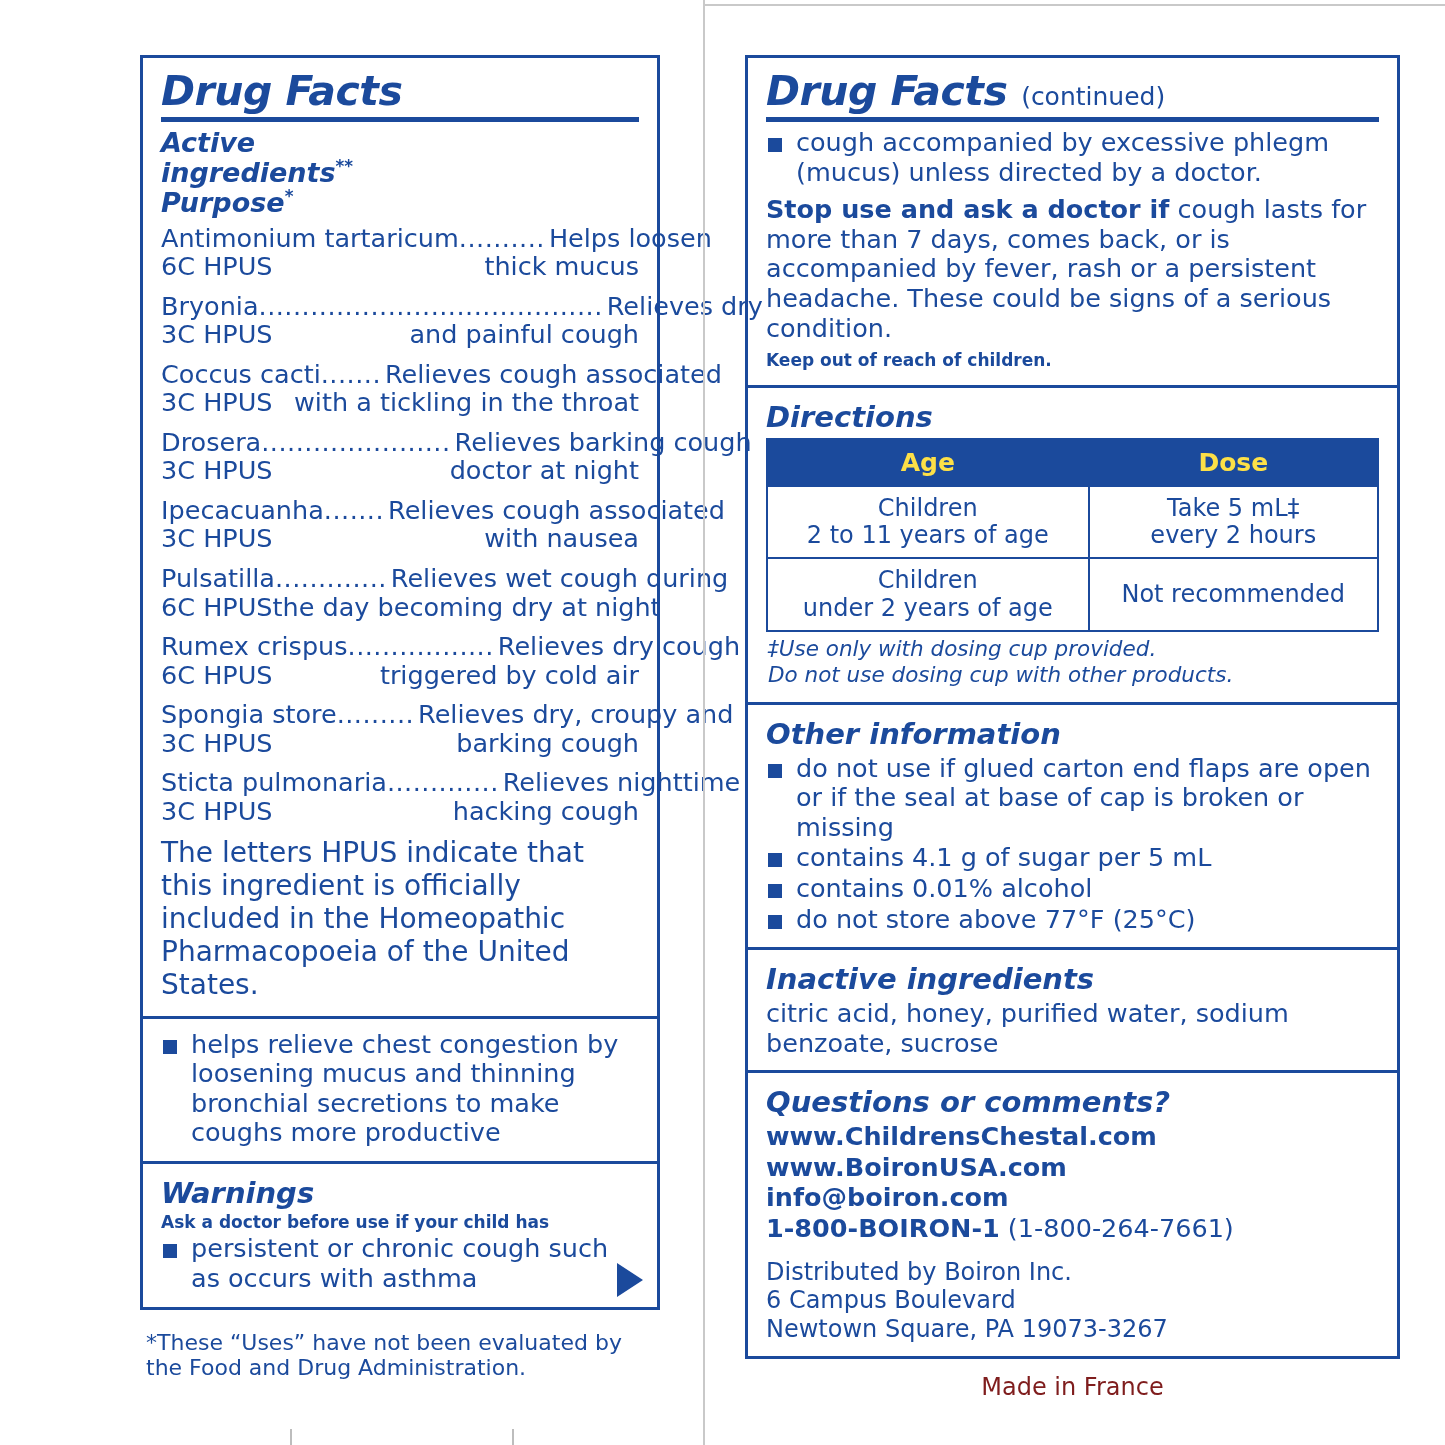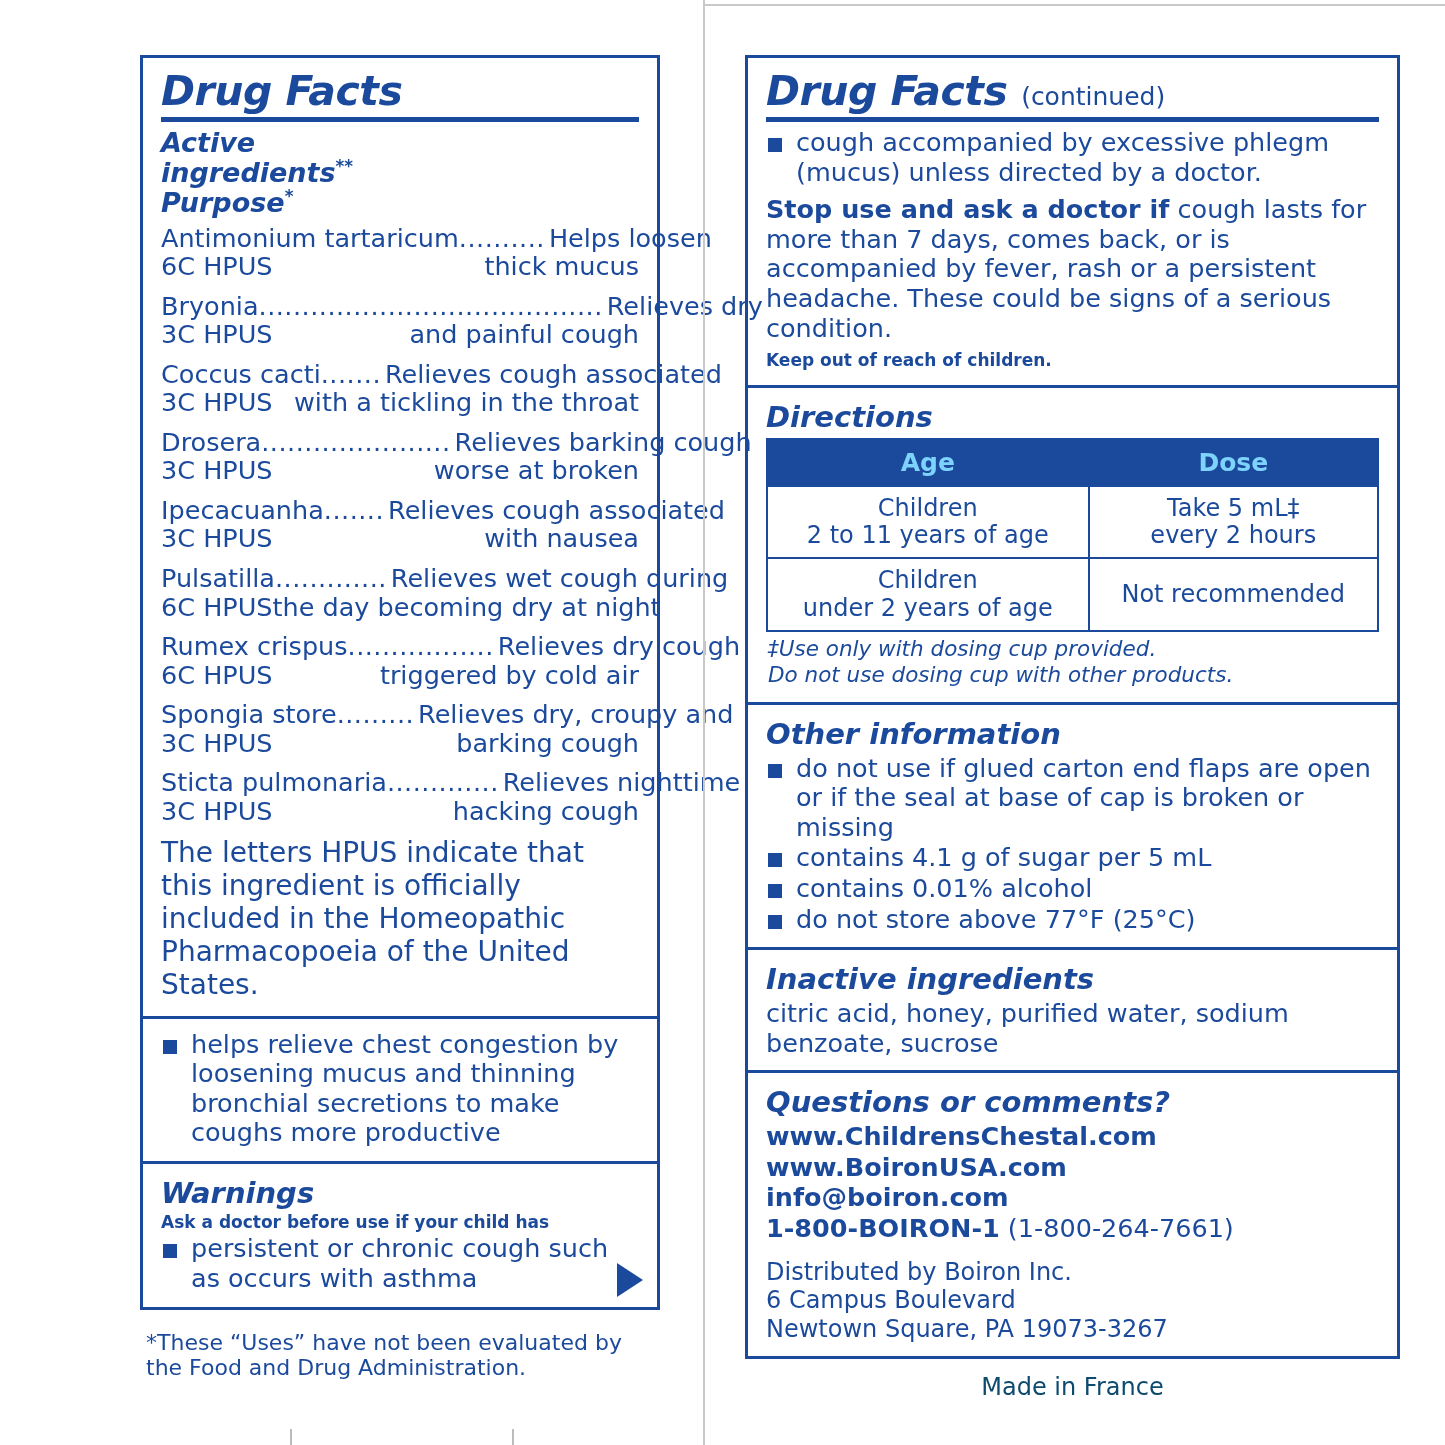--- a/index.html
+++ b/index.html
@@ -179,21 +179,21 @@
 
   
   .dose-table {
     border-collapse: collapse;
     width: calc(100% - 8px);
     margin: 4px 4px 4px 4px;
     font-size: 24px;
   }
   .dose-table th {
     background: #1b4a9c;
-    color: #7dd3fc;
+    color: #fde047;
     font-weight: bold;
     font-size: 25px;
     padding: 8px 4px;
     border: 2px solid #1b4a9c;
   }
   .dose-table td {
     border: 2px solid #1b4a9c;
     text-align: center;
     padding: 8px 6px;
     line-height: 1.14;
@@ -219,21 +219,21 @@
   .qc-line .plain { font-weight: normal; }
   .addr {
     font-size: 24px;
     line-height: 1.2;
     margin: 14px 4px 0 4px;
   }
   .made-in {
     text-align: center;
     font-size: 24px;
     margin-top: 14px;
-    color: #0c4a6e;
+    color: #7f1d1d;
   }
   .tickmarks {
     position: absolute;
     bottom: 0;
     left: 0;
     width: 700px;
     height: 20px;
   }
   .tick {
     position: absolute;
@@ -301,21 +301,21 @@
       </div>
 
       <div class="ing">
         <div class="l1">
           <span class="name">Drosera</span>
           <span class="dots">......................</span>
           <span class="p1">Relieves barking cough</span>
         </div>
         <div class="l2">
           <span class="hp">3C HPUS</span>
-          <span class="p2">worse at broken</span>
+          <span class="p2">doctor at night</span>
         </div>
       </div>
 
       <div class="ing">
         <div class="l1">
           <span class="name">Ipecacuanha</span>
           <span class="dots">.......</span>
           <span class="p1">Relieves cough associated</span>
         </div>
         <div class="l2">

